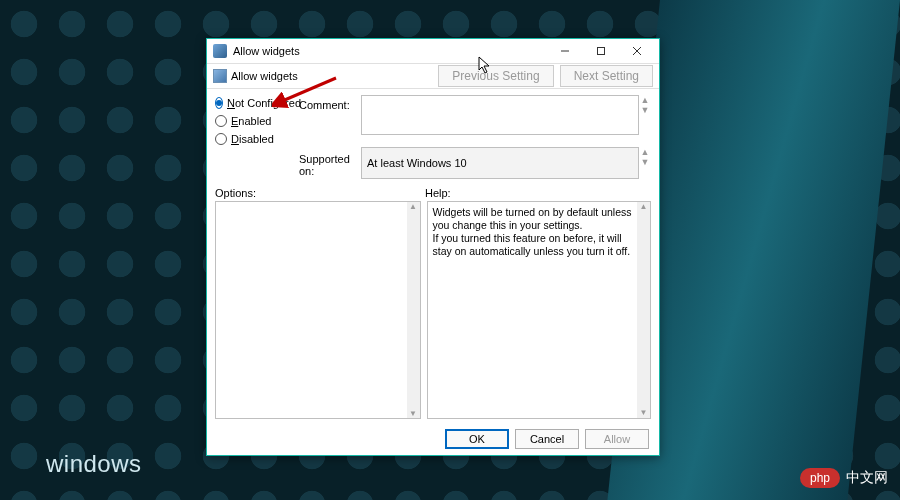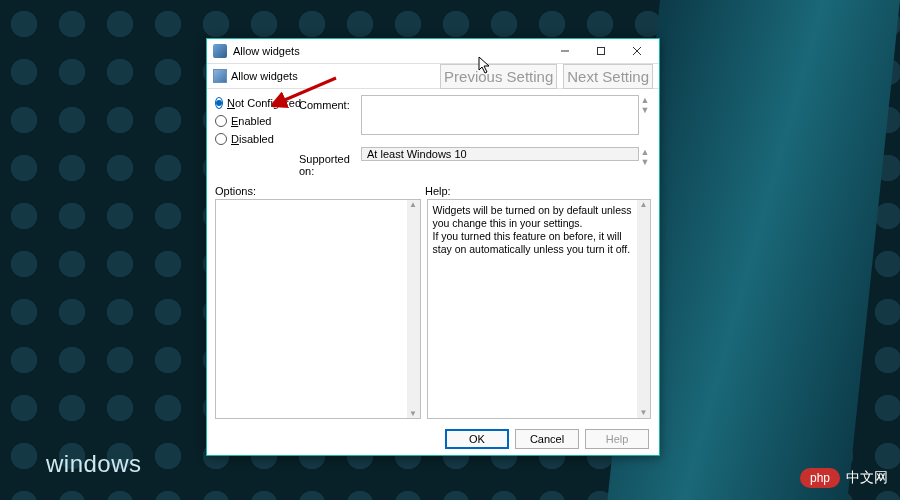--- a/index.html
+++ b/index.html
@@ -79,22 +79,22 @@
   .toolbar .tb-left { display:flex; align-items:center; gap:4px; }
   .tb-icon {
     width: 14px; height: 14px;
     background: linear-gradient(135deg,#88b4e0,#4577ab);
     border: 1px solid #6a8fb3;
   }
   .nav-btn {
     border: 1px solid #ccc;
     background: #f7f7f7;
     color: #999;
-    padding: 3px 3px;
-    font-size: 15px;
+    padding: 3px 13px;
+    font-size: 12px;
   }
   .upper {
     padding: 6px 8px 4px 8px;
     display: grid;
     grid-template-columns: 84px 62px 1fr 12px;
     gap: 2px 0;
     align-items: start;
   }
   .radio-col { display:flex; flex-direction:column; gap:6px; padding-top:2px; }
   .radio { display:flex; align-items:flex-start; gap:4px; font-size:11px; cursor:pointer; white-space:nowrap;}
@@ -108,21 +108,21 @@
     content:''; width:6px; height:6px; border-radius:50%; background:#0067c0;
   }
   .radio .underline { text-decoration: underline; }
   .lbl { font-size: 11px; padding-top: 4px; }
   .comment-box {
     border: 1px solid #bfbfbf; background: #fff;
     height: 40px; width: 100%;
   }
   .support-field {
     border: 1px solid #bfbfbf; background: #f3f3f3;
-    padding: 3px 5px; font-size: 11px; height: 14px;
+    padding: 3px 5px; font-size: 11px; height: 32px;
     display:flex; align-items:center;
   }
   .scroll-arrows {
     display:flex; flex-direction:column; justify-content:space-between;
     align-items:center; color:#999; font-size:9px;
   }
   .mid-labels {
     display:flex; padding: 4px 8px 2px 8px; font-size:11px;
   }
   .mid-labels .l1 { width: 210px; }
@@ -269,21 +269,21 @@
       <div class="vtrack">
           <span>▲</span>
           <span>▼</span>
         </div>
     </div>
   </div>
 
   <div class="buttons">
     <div class="btn primary">OK</div>
     <div class="btn">Cancel</div>
-    <div class="btn disabled">Help</div>
+    <div class="btn disabled">Allow</div>
   </div>
 </div>
 
 <svg class="arrow" viewBox="0 0 66 32">
   <defs>
     <marker id="ah" markerWidth="6" markerHeight="6" refX="2" refY="3" orient="auto">
       <path d="M0,0 L6,3 L0,6 Z" fill="#c00000"></path>
     </marker>
   </defs>
   <path d="M64,2 L8,26" stroke="#c00000" stroke-width="3" fill="none" marker-end="url(#ah)"></path>

